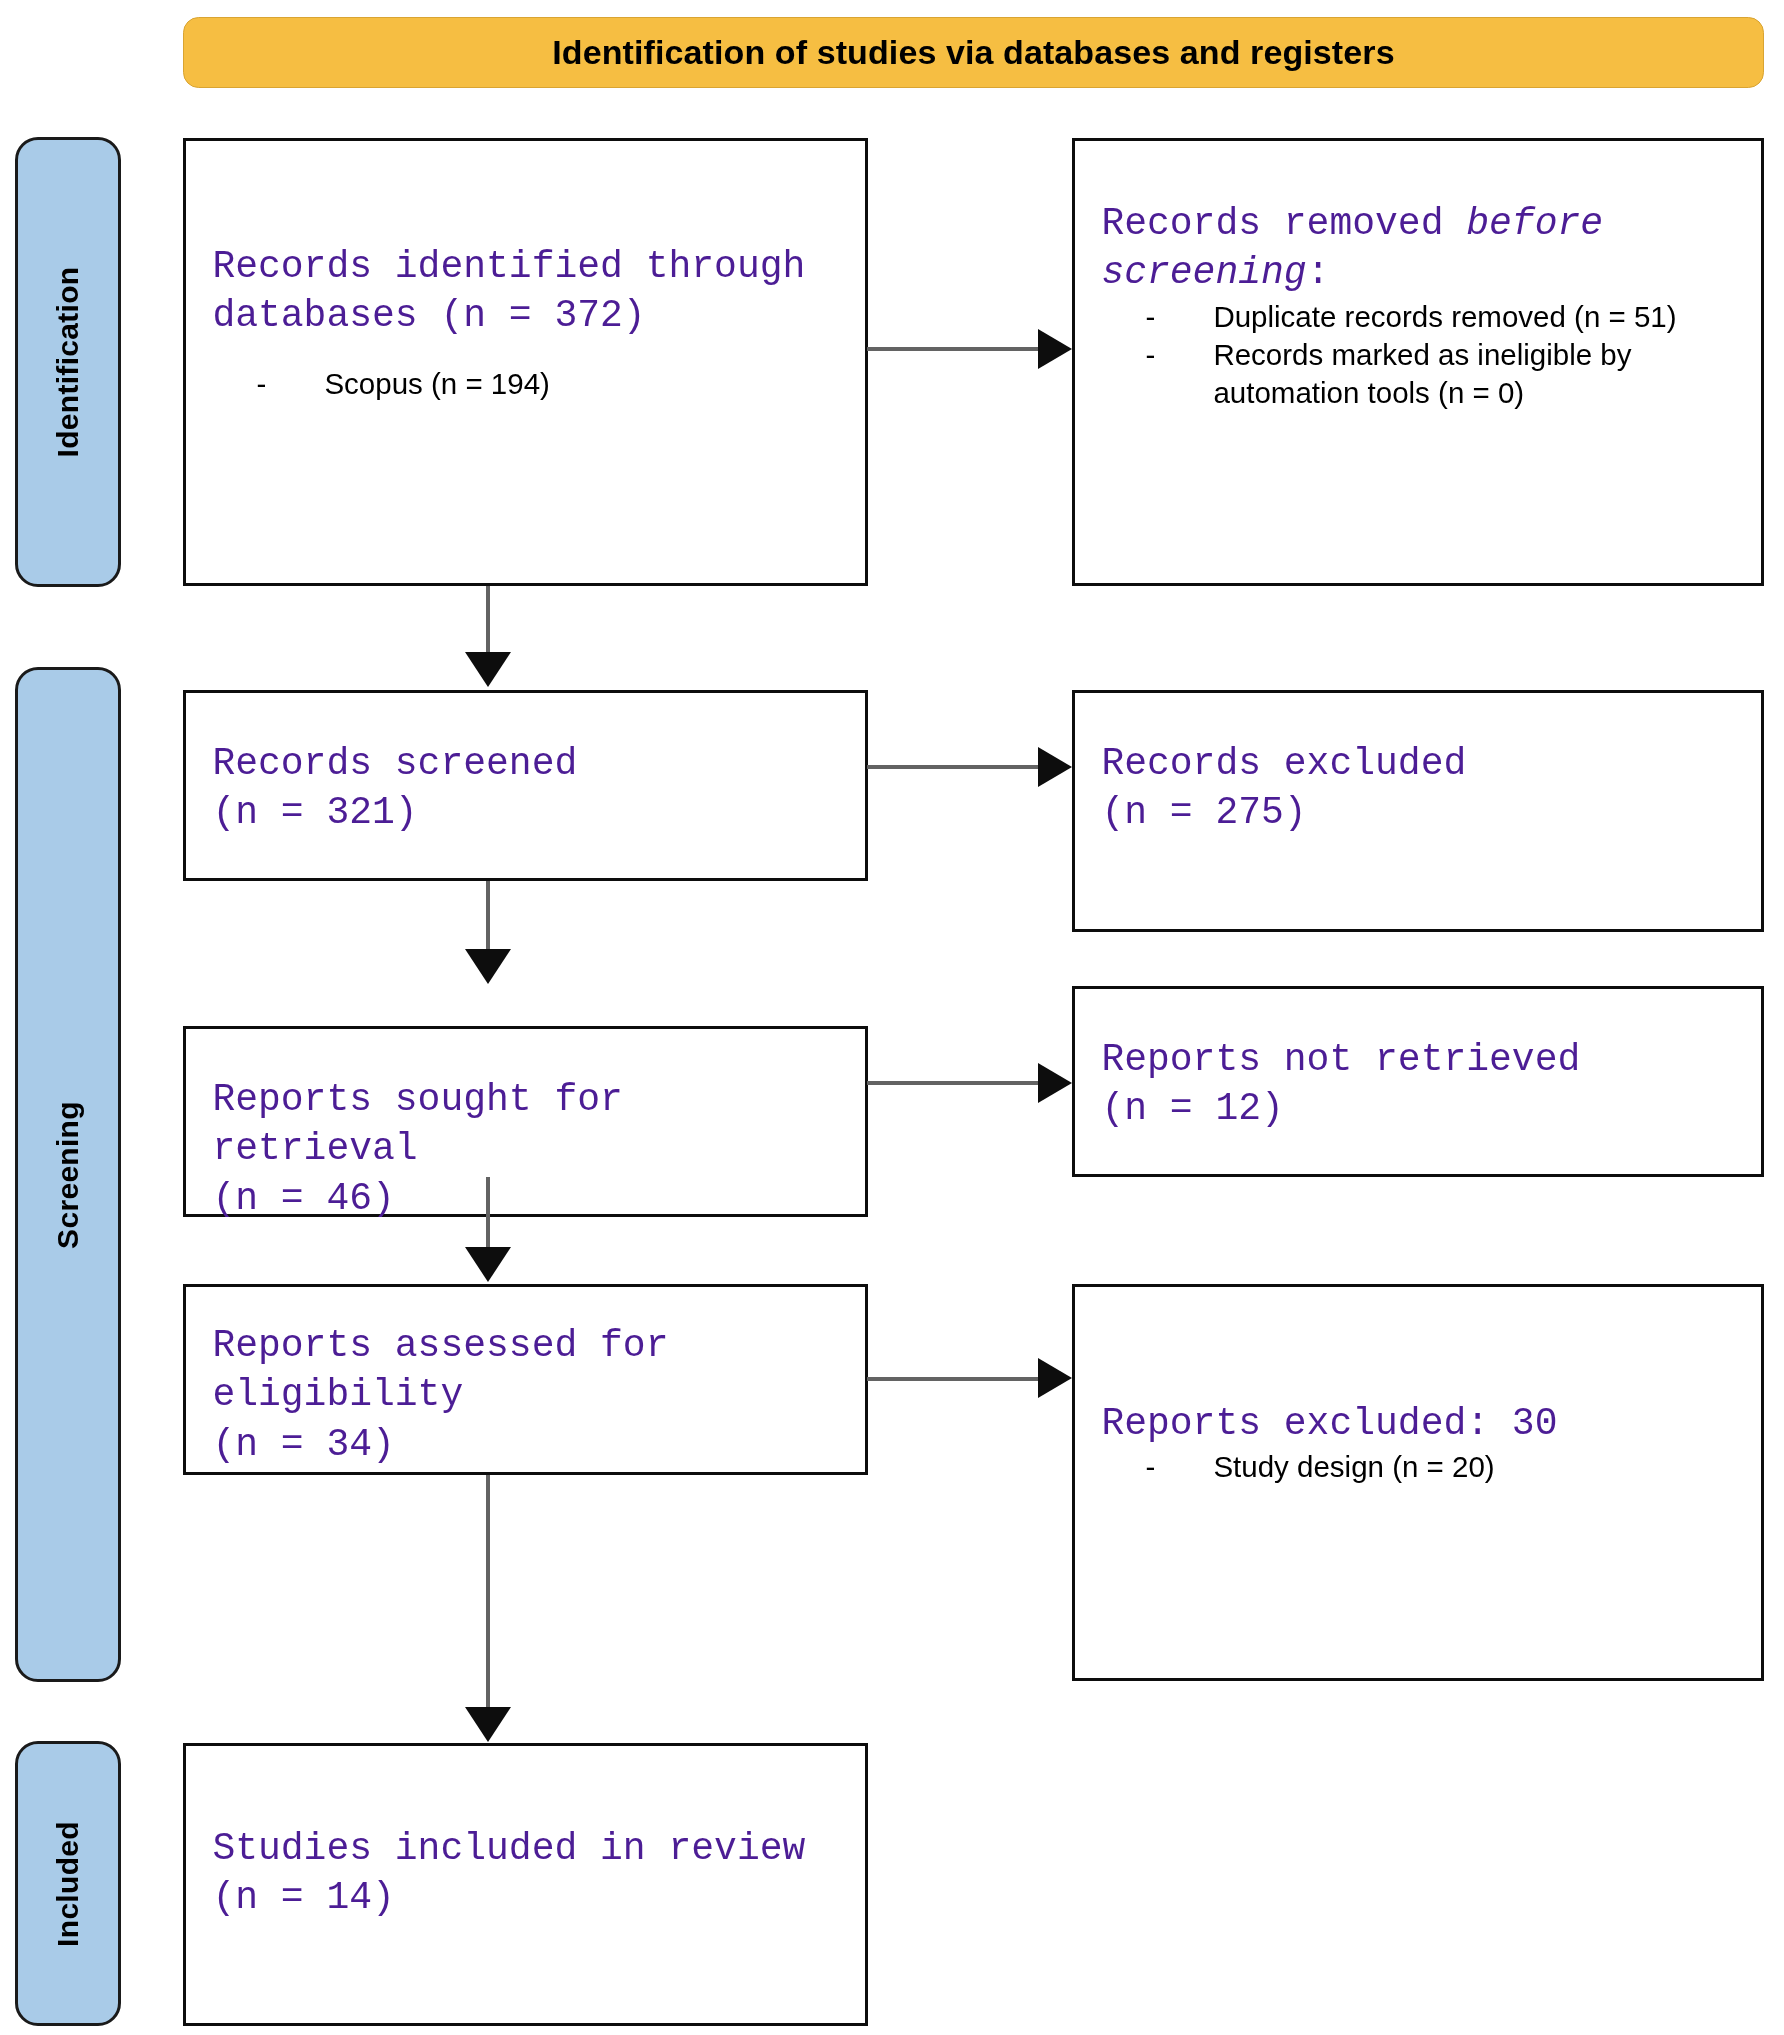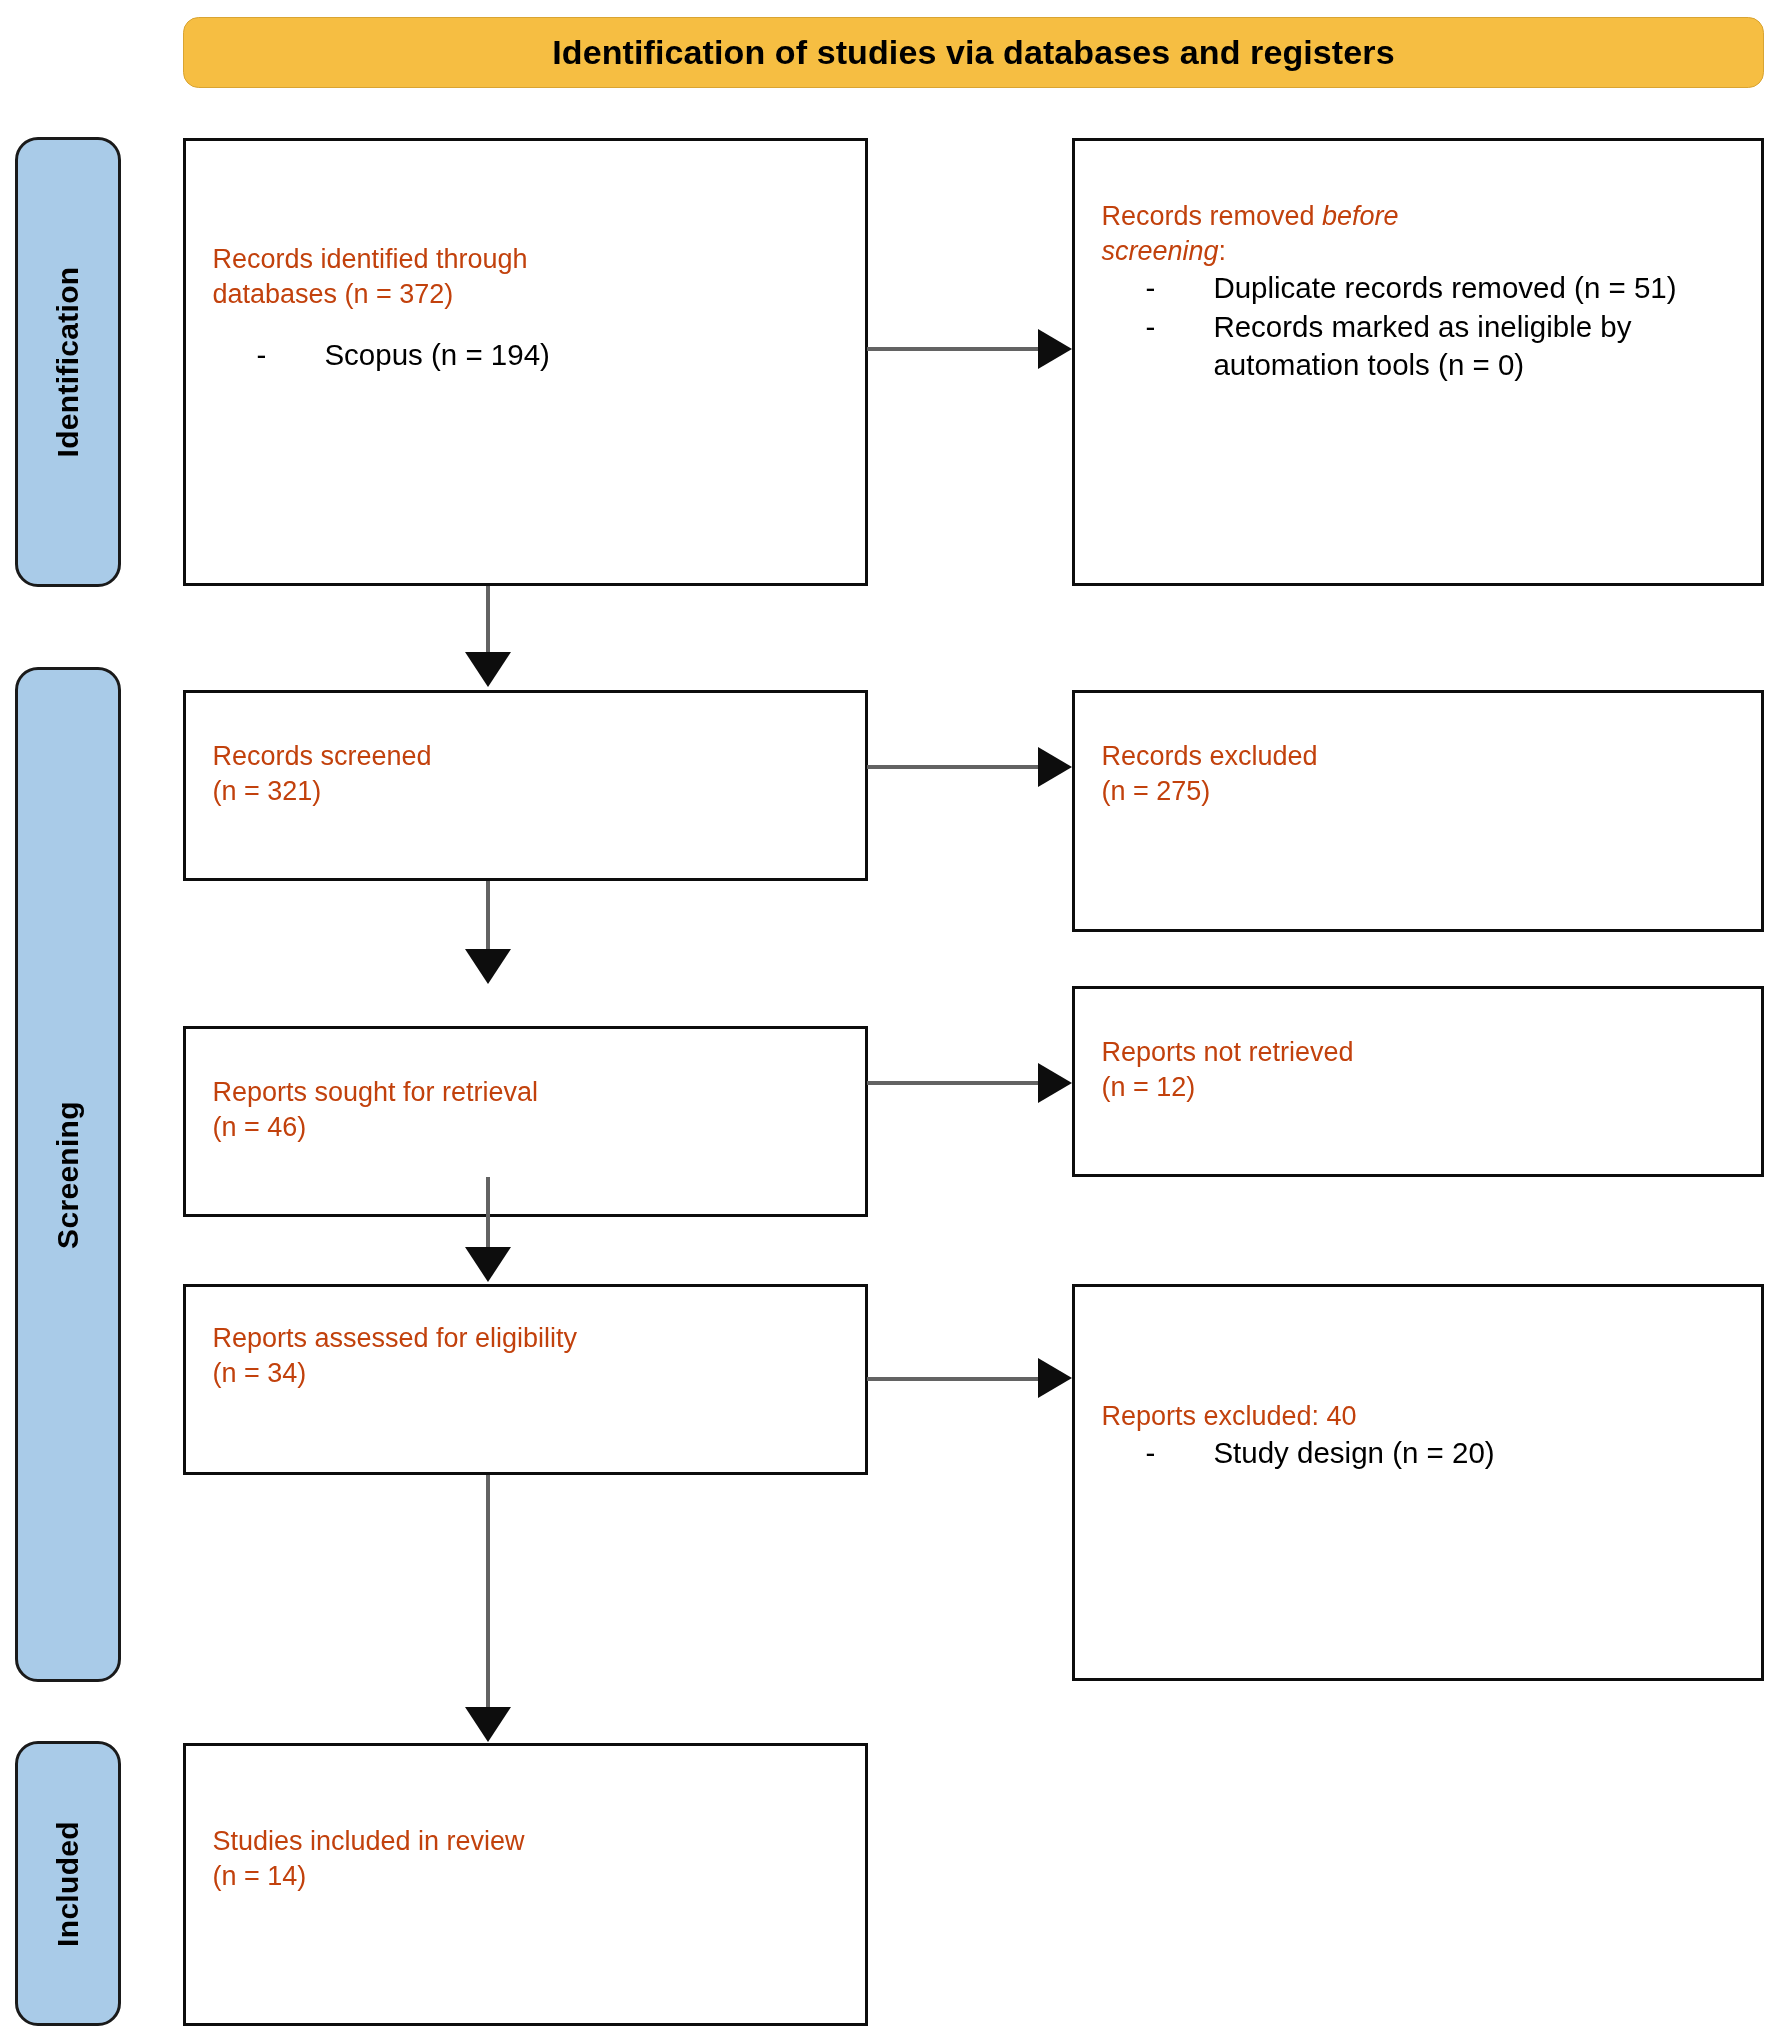--- a/index.html
+++ b/index.html
@@ -76,24 +76,25 @@
     border: 3.6px solid #0d0d0d;
     box-sizing: border-box;
     padding: 0;
   }
   .box-inner {
     position: absolute;
     left: 26.4px;
     right: 18px;
   }
   .box-line {
-    font-size: 27px;
+    font-size: 38px;
     line-height: 1.30;
-    color: #c2410c;
+    color: #4c1d95;
     white-space: pre-wrap;
+    font-family: Liberation Mono, monospace;
   }
   .box-line em { font-style: italic; }
 
   ul.bullets {
     list-style: none;
     margin: 0;
     padding: 0;
   }
   ul.bullets li {
     position: relative;
@@ -227,21 +228,21 @@
 
   <div class="flow-box" style="left:183px; top:1284px; width:685px; height:191px;">
     <div class="box-inner" style="top:34px;">
       <div class="box-line">Reports assessed for eligibility</div>
       <div class="box-line">(n = 34)</div>
     </div>
   </div>
 
   <div class="flow-box" style="left:1072px; top:1284px; width:692px; height:397px;">
     <div class="box-inner" style="top:112px;">
-      <div class="box-line">Reports excluded: 40</div>
+      <div class="box-line">Reports excluded: 30</div>
       <ul class="bullets">
         <li>Study design (n = 20)</li>
       </ul>
     </div>
   </div>
 
   <div class="h-line" style="left:867px; top:1377px; width:171px;"></div>
   <div class="h-head" style="left:1038px; top:1358px;"></div>
 
   <div class="v-line" style="left:486px; top:1475px; height:234px;"></div>

